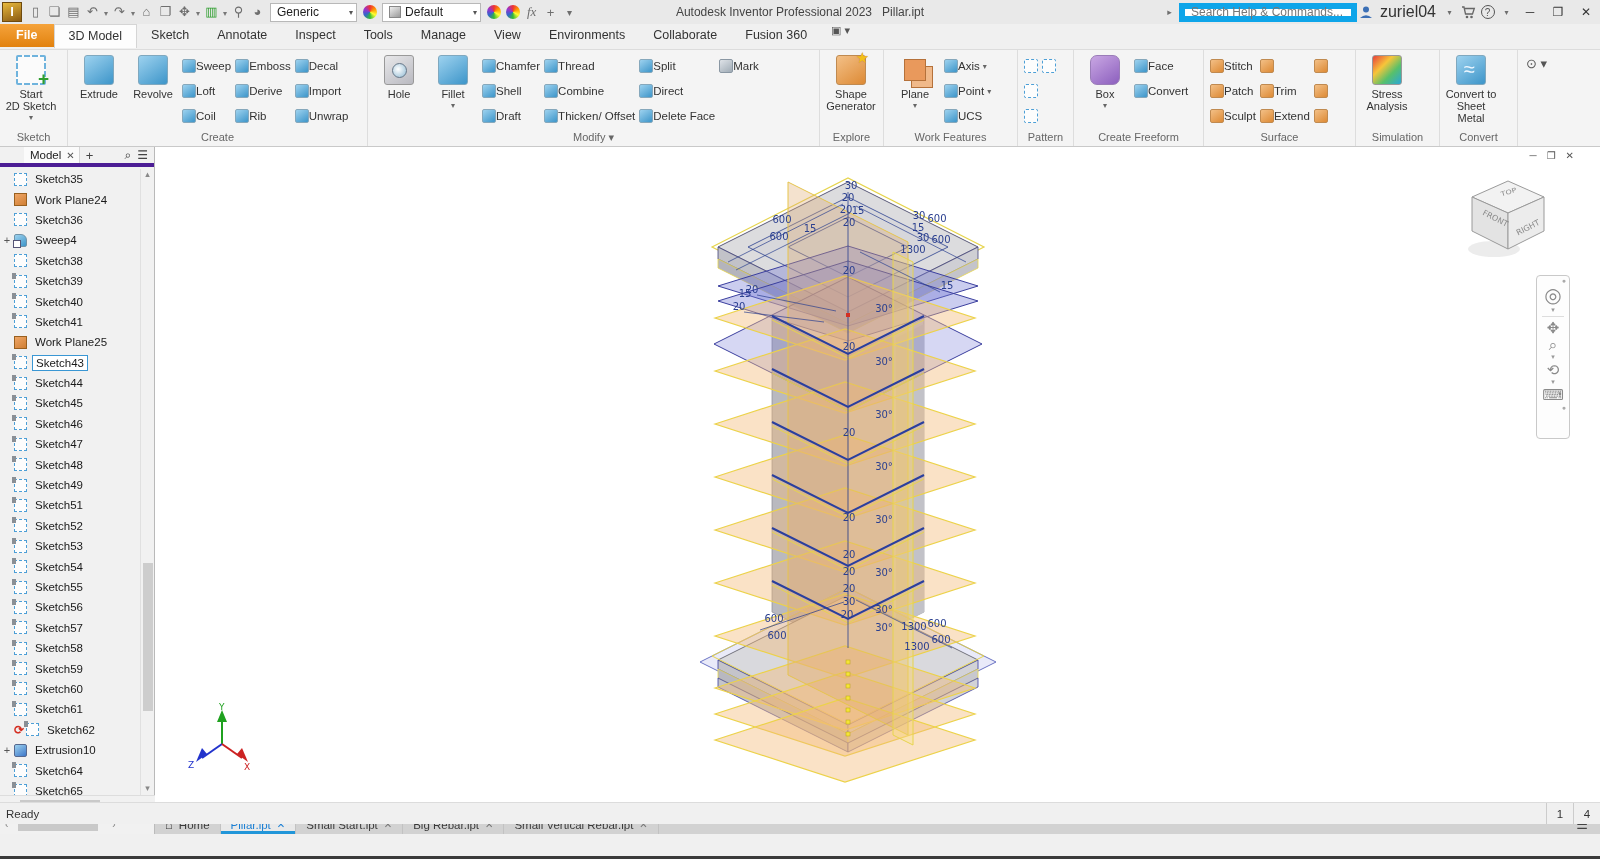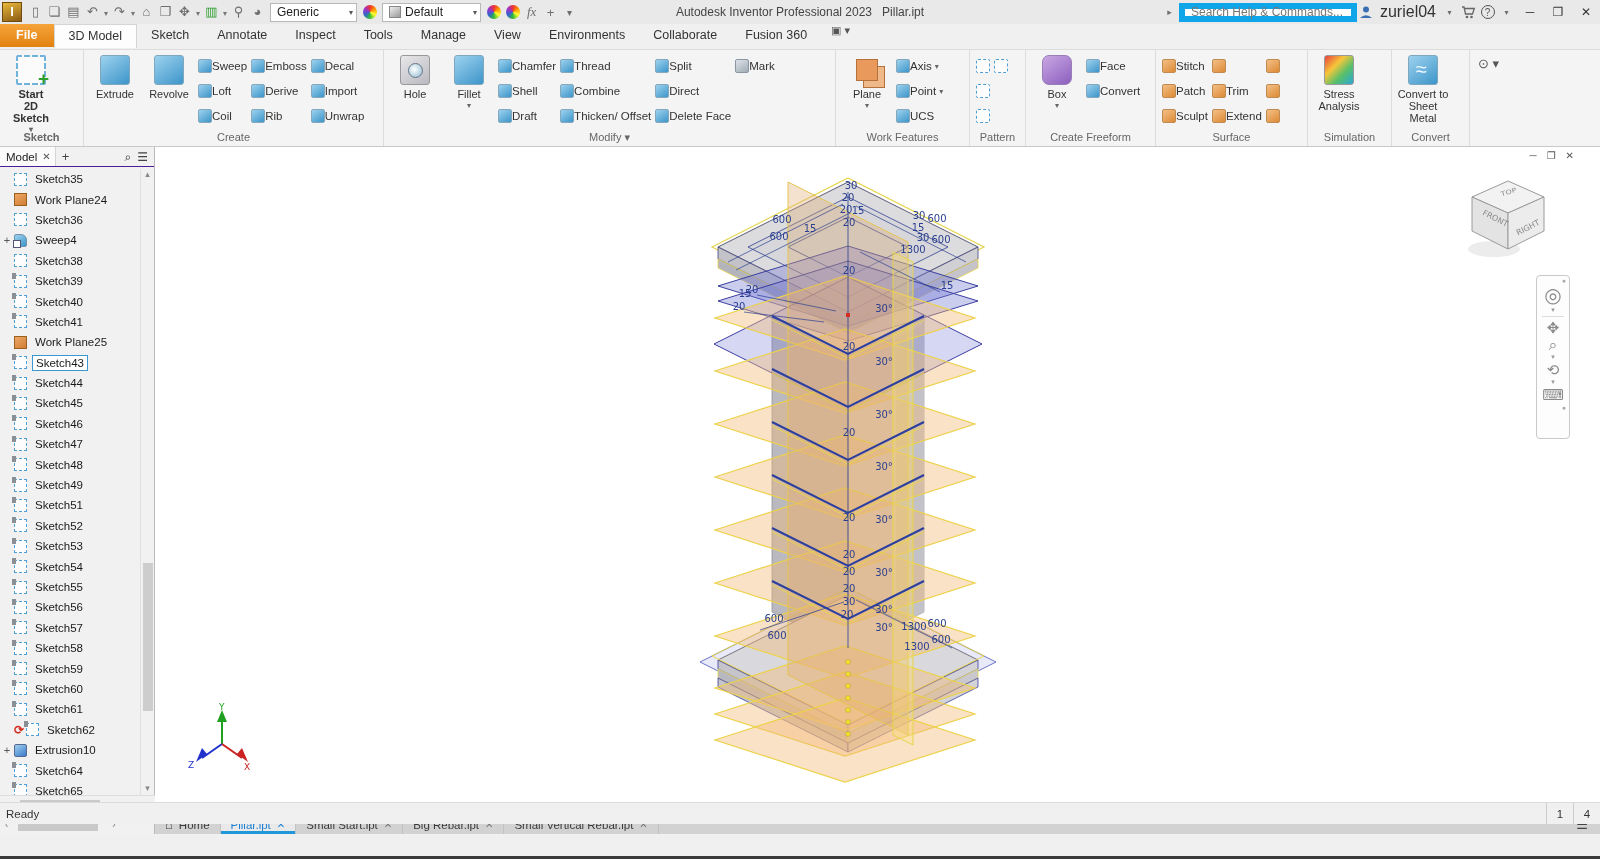--- a/index.html
+++ b/index.html
@@ -47,21 +47,21 @@
   .scol { display:flex; flex-direction:column; margin:1px 2px 0 2px; }
   .sbtn { display:flex; align-items:center; height:25px; cursor:default; white-space:nowrap; }
   .sbtn .slabel { font-size:11.5px; color:#333; }
   .chip { width:14px; height:14px; border-radius:2px; background:linear-gradient(145deg,#9dd2ef,#3d95c9); border:1px solid #86a8bc; flex:none; }
   .chip.orange { background:linear-gradient(145deg,#f3c087,#dd8a35); border-color:#c08a50; }
   .chip.gray { background:linear-gradient(145deg,#dfe3e8,#9fabb5); border-color:#8a97a3; }
   .chip.outline { background:#fdfdfd; border:1px dashed #4d9fd6; }
   #ribbon-overflow { margin-left:8px; margin-top:6px; color:#555; font-size:13px; }
   
   #browser { position:absolute; top:147px; left:0; width:155px; height:668px; background:#f1f1f1; border-right:1px solid #b9b9b9; }
-  #browser-head { height:20px; display:flex; align-items:center; font-size:11.5px; color:#222; border-bottom:1px solid #4c1d95; background:#f1f1f1; }
+  #browser-head { height:20px; display:flex; align-items:center; font-size:11.5px; color:#222; border-bottom:4px solid #4c1d95; background:#f1f1f1;padding-left:24px; }
   #browser-head .ptab { display:flex; align-items:center; padding:0 4px 0 6px; background:#fbfbfb; border-right:1px solid #d5d5d5; height:100%; }
   #browser-head .hx { color:#555; margin-left:5px; font-size:10px; }
   #browser-head .plus { margin-left:6px; color:#444; font-size:13px; }
   #browser-head .right { margin-left:auto; display:flex; gap:6px; padding-right:6px; color:#444; font-size:12px; }
   #tree { position:absolute; top:22px; left:0; width:140px; bottom:20px; overflow:hidden; font-size:11.5px; color:#1a1a1a; }
   .titem { height:20.4px; display:flex; align-items:center; padding-left:14px; position:relative; }
   .titem .exp { position:absolute; left:2px; color:#555; font-size:11px; width:10px; text-align:center; }
   .ticon { width:13px; height:13px; flex:none; margin-right:5px; position:relative; }
   .ic-sketch { border:1px dashed #4d9fd6; background:#fdfdfd; }
   .ic-pin::before { content:""; position:absolute; left:-3px; top:-3px; width:4px; height:6px; background:#8a8f95; }
@@ -173,21 +173,21 @@
     <div class="rtab">Tools</div>
     <div class="rtab">Manage</div>
     <div class="rtab">View</div>
     <div class="rtab">Environments</div>
     <div class="rtab">Collaborate</div>
     <div class="rtab">Fusion 360</div>
     <span id="ribbon-toggle">▣ ▾</span>
   </div>
 
 <div id="ribbon">
-    <div class="rgroup" style="width: 84px; font-weight: bold;">
+    <div class="rgroup" style="width: 68px;">
       <div class="bigbtn">
         <div class="big-ic bi-pad"></div>
         <div class="blabel">Start
 2D Sketch</div>
         <div class="caret-dn">▾</div>
       </div>
       <div class="rgroup-label">Sketch</div>
     </div>
     <div class="rgroup" style="width: 300px;">
       <div class="bigbtn">
@@ -294,20 +294,28 @@
           <span class="slabel">Delete Face</span>
         </div>
       </div>
       <div class="scol">
         <div class="sbtn">
           <span class="chip gray"></span>
           <span class="slabel">Mark</span>
         </div>
       </div>
       <div class="rgroup-label">Modify ▾</div>
+    </div>
+    <div class="rgroup" style="width: 64px;">
+      <div class="bigbtn">
+        <div class="big-ic bi-orange bi-star"></div>
+        <div class="blabel">Shape
+Generator</div>
+      </div>
+      <div class="rgroup-label">Explore</div>
     </div>
     <div class="rgroup" style="width: 134px;">
       <div class="bigbtn">
         <div class="big-ic bi-plane2"></div>
         <div class="blabel">Plane</div>
         <div class="caret-dn">▾</div>
       </div>
       <div class="scol">
         <div class="sbtn">
           <span class="chip "></span>

